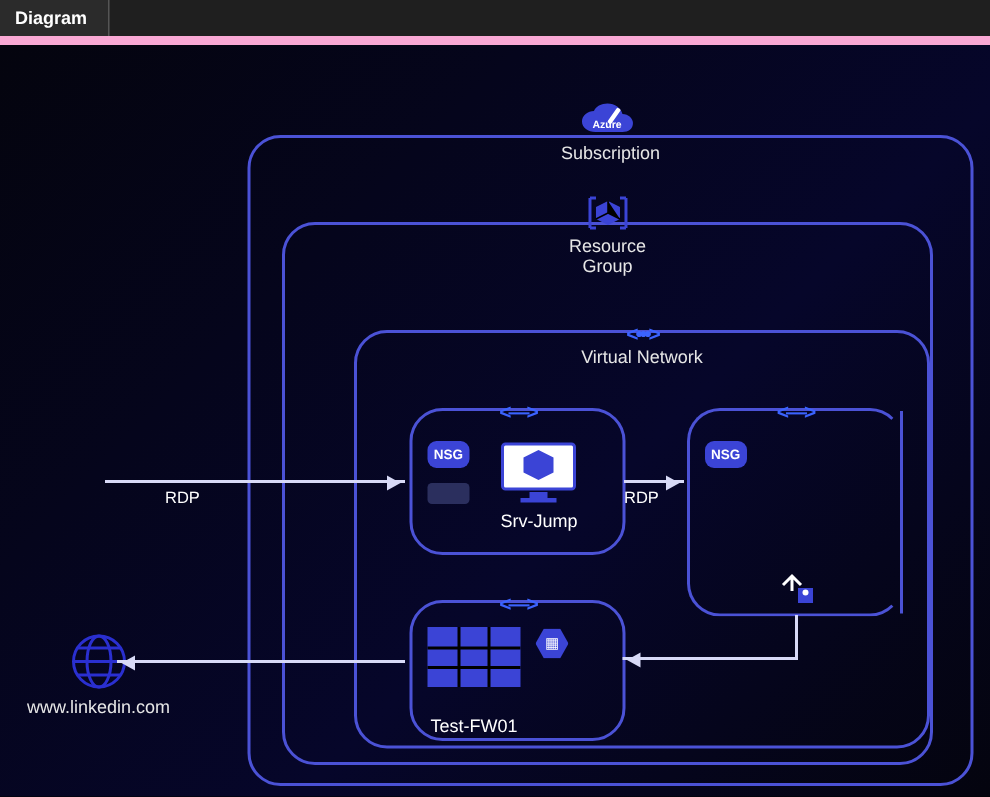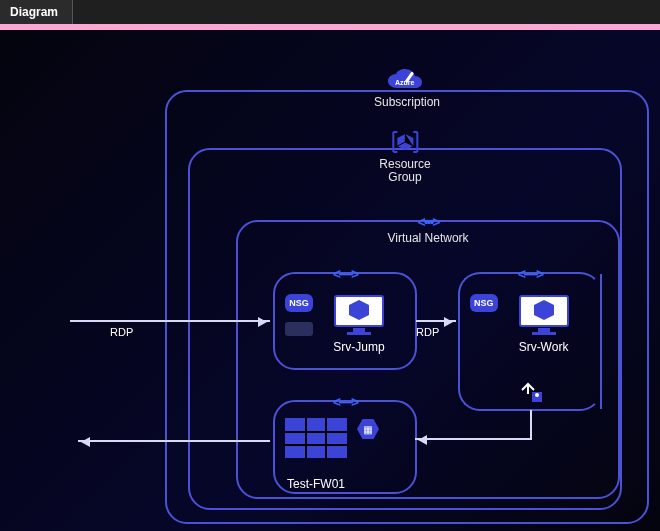--- a/index.html
+++ b/index.html
@@ -19,21 +19,21 @@
   
   .topicon{position:absolute;left:50%;transform:translateX(-50%);display:flex;flex-direction:column;align-items:center;}
   .topicon span.lbl{font-size:12px;color:#e6e6e6;margin-top:2px;text-align:center;line-height:1.1;}
   .sub   .topicon{top:-24px;}
   .rg    .topicon{top:-22px;}
   .vnet  .topicon{top:-8px;}
   .subnet1 .topicon, .subnet2 .topicon, .subnet3 .topicon{top:-8px;}
   
   .vmgrid{position:absolute;left:10px;right:10px;top:20px;display:flex;align-items:flex-start;gap:20px;}
   .badge-nsg{background:#3b44d6;color:#fff;font-size:9px;font-weight:700;border-radius:6px;padding:4px 4px;}
-  .vmcol{display:flex;flex-direction:column;align-items:center;gap:2px;}
+  .vmcol{display:flex;flex-direction:column;align-items:flex-end;gap:2px;}
   .vmname{font-size:12px;color:#fff;margin-top:2px;}
   .small-rect{width:28px;height:14px;border-radius:3px;background:#2b2f5e;margin-top:6px;}
   
   .fwwrap{position:absolute;left:10px;right:10px;top:16px;display:flex;align-items:flex-start;gap:10px;}
   .bricks{width:62px;height:40px;background:#3b44d6;position:relative;}
   .bricks::before,.bricks::after{content:"";position:absolute;left:0;right:0;height:2px;background:#000;}
   .bricks::before{top:13px;} .bricks::after{top:26px;}
   .bricks i{position:absolute;top:0;bottom:0;width:2px;background:#000;}
   .bricks i.a{left:20px;} .bricks i.b{left:40px;}
   .hex{width:22px;height:22px;background:#3b44d6;color:#fff;font-size:10px;display:flex;align-items:center;justify-content:center;clip-path:polygon(25% 5%,75% 5%,100% 50%,75% 95%,25% 95%,0 50%);}
@@ -128,31 +128,20 @@
       </div>
     </div>
   </div>
 
   <div class="box subnet2">
     <div class="topicon">
         <span class="bracket">&lt;—&gt;</span>
       </div>
     <div class="vmgrid">
       <span class="badge-nsg">NSG</span>
-      <div class="vmcol">
-        <span>
-          <svg width="52" height="42" viewBox="0 0 52 42">
-            <rect x="2" y="2" width="48" height="30" rx="2" fill="#fff" stroke="#3b44d6" stroke-width="2"></rect>
-            <rect x="20" y="34" width="12" height="4" fill="#3b44d6"></rect>
-              <rect x="14" y="38" width="24" height="3" fill="#3b44d6"></rect>
-            <path d="M26 6l10 5v10l-10 5-10-5V11z" fill="#3b44d6"></path>
-          </svg>
-        </span>
-        <span class="vmname">Srv-Work</span>
-      </div>
     </div>
   </div>
 
   <div class="mgmt">
     <svg width="26" height="22" viewBox="0 0 26 22">
       <path d="M4 8l6-6 6 6M10 2v10" stroke="#fff" stroke-width="2" fill="none"></path>
       <rect x="14" y="10" width="10" height="10" fill="#3b44d6"></rect>
       <circle cx="19" cy="13" r="2" fill="#fff"></circle>
     </svg>
   </div>
@@ -167,20 +156,30 @@
             <i class="a"></i>
             <i class="b"></i>
           </div>
         <span class="vmname" style="margin-top:19px">Test-FW01</span>
       </div>
       <div class="hex">▦</div>
     </div>
   </div>
 
 
+  <div class="leftnode node-web">
+    <span>
+      <svg width="38" height="38" viewBox="0 0 38 38">
+        <circle cx="19" cy="19" r="17" fill="none" stroke="#2a2fd0" stroke-width="2"></circle>
+        <ellipse cx="19" cy="19" rx="8" ry="17" fill="none" stroke="#2a2fd0" stroke-width="2"></ellipse>
+        <path d="M2 19h34M5 10h28M5 28h28" stroke="#2a2fd0" stroke-width="2"></path>
+      </svg>
+    </span>
+    <span class="lbl">www.linkedin.com</span>
+  </div>
 
   <div class="arrow l1"></div>
   <div class="rdp a">RDP</div>
 
   <div class="arrow l2"></div>
   <div class="rdp b">RDP</div>
 
   <div class="link-v"></div>
   <div class="link-h"></div>
 

